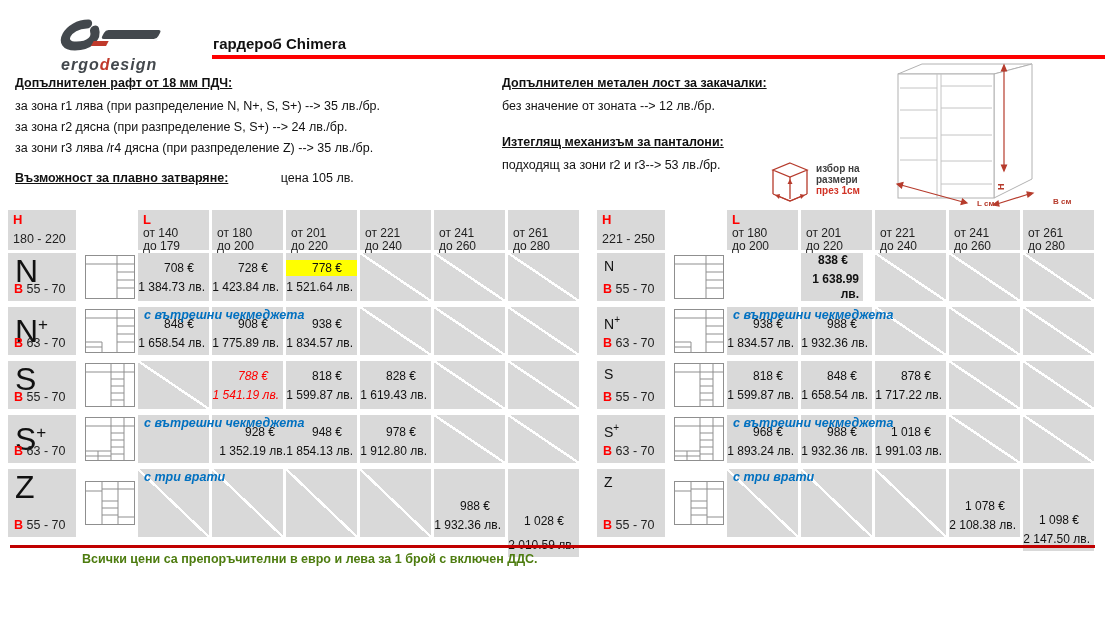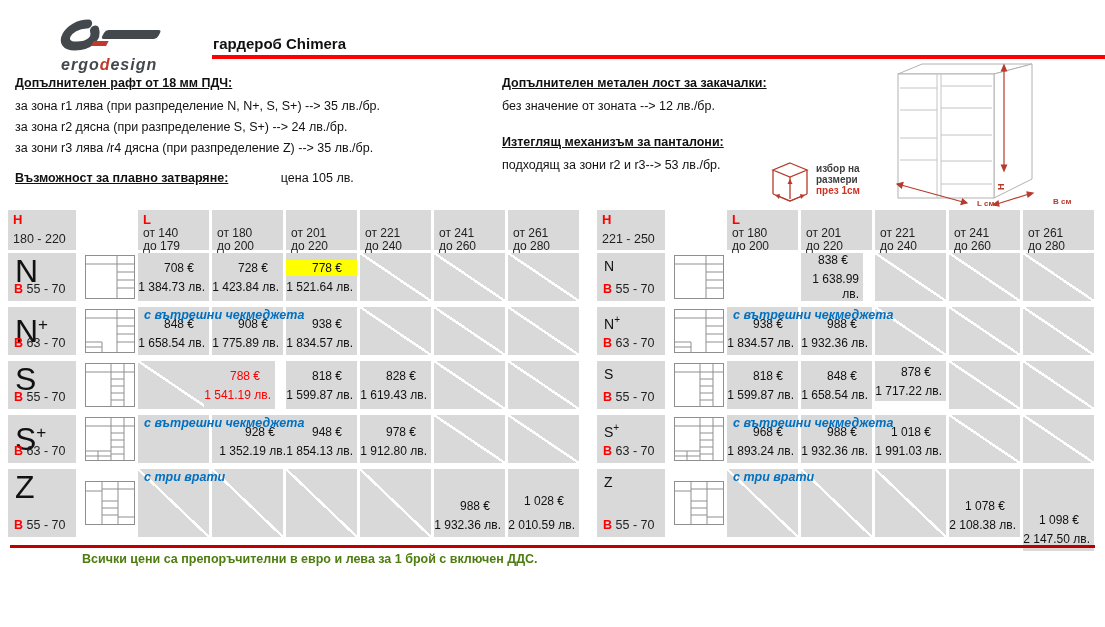--- a/index.html
+++ b/index.html
@@ -211,21 +211,21 @@
       <div class="note" style="left: 132px; top: 98px; width: 222px;">с вътрешни чекмеджета</div>
       <div class="cell" style="left: 0px; top: 151px; width: 68px; height: 48px;">
         <div class="zone-letter">S</div>
         <div class="b-line"><span class="b-red">B</span> 55 - 70</div>
       </div>
       <div class="abs" style="left: 77px; top: 153px; width: 53px; height: 44px;"><svg width="50" height="44" viewBox="0 0 50 44" fill="none">
           <rect x="0.5" y="0.5" width="49" height="43" stroke="#8f8f8f"></rect>
           <path d="M26 1 V43 M39 1 V43 M1 9 H49 M26 16 H39 M26 23 H39 M26 30 H39 M26 37 H39" stroke="#8f8f8f"></path>
         </svg></div>
       <div class="cell diag" style="left: 130px; top: 151px; width: 71px; height: 48px;"></div>
-      <div class="cell price" style="left: 196px; top: 151px; width: 71px; height: 48px;">
+      <div class="cell price" style="left: 204px; top: 151px; width: 71px; height: 48px; font-style: italic;">
         <div class="eur redtxt">788 €</div>
         <div class="lv redtxt">1 541.19 лв.</div>
       </div>
       <div class="cell price" style="left: 278px; top: 151px; width: 71px; height: 48px;">
         <div class="eur">818 €</div>
         <div class="lv">1 599.87 лв.</div>
       </div>
       <div class="cell price" style="left: 352px; top: 151px; width: 71px; height: 48px;">
         <div class="eur">828 €</div>
         <div class="lv">1 619.43 лв.</div>
@@ -265,21 +265,21 @@
           <path d="M17 1 V43 M33 1 V43 M1 10 H17 M17 8 H49 M17 20 H33 M17 27 H33 M17 34 H33 M33 36 H49" stroke="#8f8f8f"></path>
         </svg></div>
       <div class="cell diag" style="left: 130px; top: 259px; width: 71px; height: 68px;"></div>
       <div class="cell diag" style="left: 204px; top: 259px; width: 71px; height: 68px;"></div>
       <div class="cell diag" style="left: 278px; top: 259px; width: 71px; height: 68px;"></div>
       <div class="cell diag" style="left: 352px; top: 259px; width: 71px; height: 68px;"></div>
       <div class="cell price noted" style="left: 426px; top: 259px; width: 71px; height: 68px;">
         <div class="eur">988 €</div>
         <div class="lv">1 932.36 лв.</div>
       </div>
-      <div class="cell price noted" style="left: 500px; top: 259px; width: 71px; height: 68px; gap: 9px;">
+      <div class="cell price noted" style="left: 500px; top: 259px; width: 71px; height: 88px; gap: 9px;">
         <div class="eur">1 028 €</div>
         <div class="lv">2 010.59 лв.</div>
       </div>
       <div class="note" style="left: 132px; top: 260px; width: 222px;">с три врати</div>
     </div>
     <div class="abs" style="left: 597px; top: 210px; width: 500px; height: 327px;">
       <div class="cell" style="left: 0px; top: 0px; width: 68px; height: 40px;">
         <div class="hdr-red" style="position: absolute; left: 5px; top: 3px;">H</div>
         <div class="h-range">221 - 250</div>
       </div>
@@ -309,21 +309,21 @@
         <div class="hdr-line">до 280</div>
       </div>
       <div class="cell" style="left: 0px; top: 43px; width: 68px; height: 48px;">
         <div class="zone-letter small">N</div>
         <div class="b-line"><span class="b-red">B</span> 55 - 70</div>
       </div>
       <div class="abs" style="left: 77px; top: 45px; width: 53px; height: 44px;"><svg width="50" height="44" viewBox="0 0 50 44" fill="none">
           <rect x="0.5" y="0.5" width="49" height="43" stroke="#8f8f8f"></rect>
           <path d="M32 1 V43 M1 9 H49 M32 17 H49 M32 25 H49 M32 33 H49" stroke="#8f8f8f"></path>
         </svg></div>
-      <div class="cell price" style="left: 204px; top: 43px; width: 62px; height: 48px;">
+      <div class="cell price" style="left: 204px; top: 43px; width: 62px; height: 48px; font-weight: bold;">
         <div class="eur">838 €</div>
         <div class="lv">1 638.99 лв.</div>
       </div>
       <div class="cell diag" style="left: 278px; top: 43px; width: 71px; height: 48px;"></div>
       <div class="cell diag" style="left: 352px; top: 43px; width: 71px; height: 48px;"></div>
       <div class="cell diag" style="left: 426px; top: 43px; width: 71px; height: 48px;"></div>
       <div class="cell" style="left: 0px; top: 97px; width: 68px; height: 48px;">
         <div class="zone-letter small">N<sup>+</sup></div>
         <div class="b-line"><span class="b-red">B</span> 63 - 70</div>
       </div>
@@ -352,21 +352,21 @@
           <path d="M26 1 V43 M39 1 V43 M1 9 H49 M26 16 H39 M26 23 H39 M26 30 H39 M26 37 H39" stroke="#8f8f8f"></path>
         </svg></div>
       <div class="cell price" style="left: 130px; top: 151px; width: 71px; height: 48px;">
         <div class="eur">818 €</div>
         <div class="lv">1 599.87 лв.</div>
       </div>
       <div class="cell price" style="left: 204px; top: 151px; width: 71px; height: 48px;">
         <div class="eur">848 €</div>
         <div class="lv">1 658.54 лв.</div>
       </div>
-      <div class="cell price" style="left: 278px; top: 151px; width: 71px; height: 40px;">
+      <div class="cell price" style="left: 278px; top: 151px; width: 71px; height: 48px;">
         <div class="eur">878 €</div>
         <div class="lv">1 717.22 лв.</div>
       </div>
       <div class="cell diag" style="left: 352px; top: 151px; width: 71px; height: 48px;"></div>
       <div class="cell diag" style="left: 426px; top: 151px; width: 71px; height: 48px;"></div>
       <div class="cell" style="left: 0px; top: 205px; width: 68px; height: 48px;">
         <div class="zone-letter small">S<sup>+</sup></div>
         <div class="b-line"><span class="b-red">B</span> 63 - 70</div>
       </div>
       <div class="abs" style="left: 77px; top: 207px; width: 53px; height: 44px;"><svg width="50" height="44" viewBox="0 0 50 44" fill="none">

